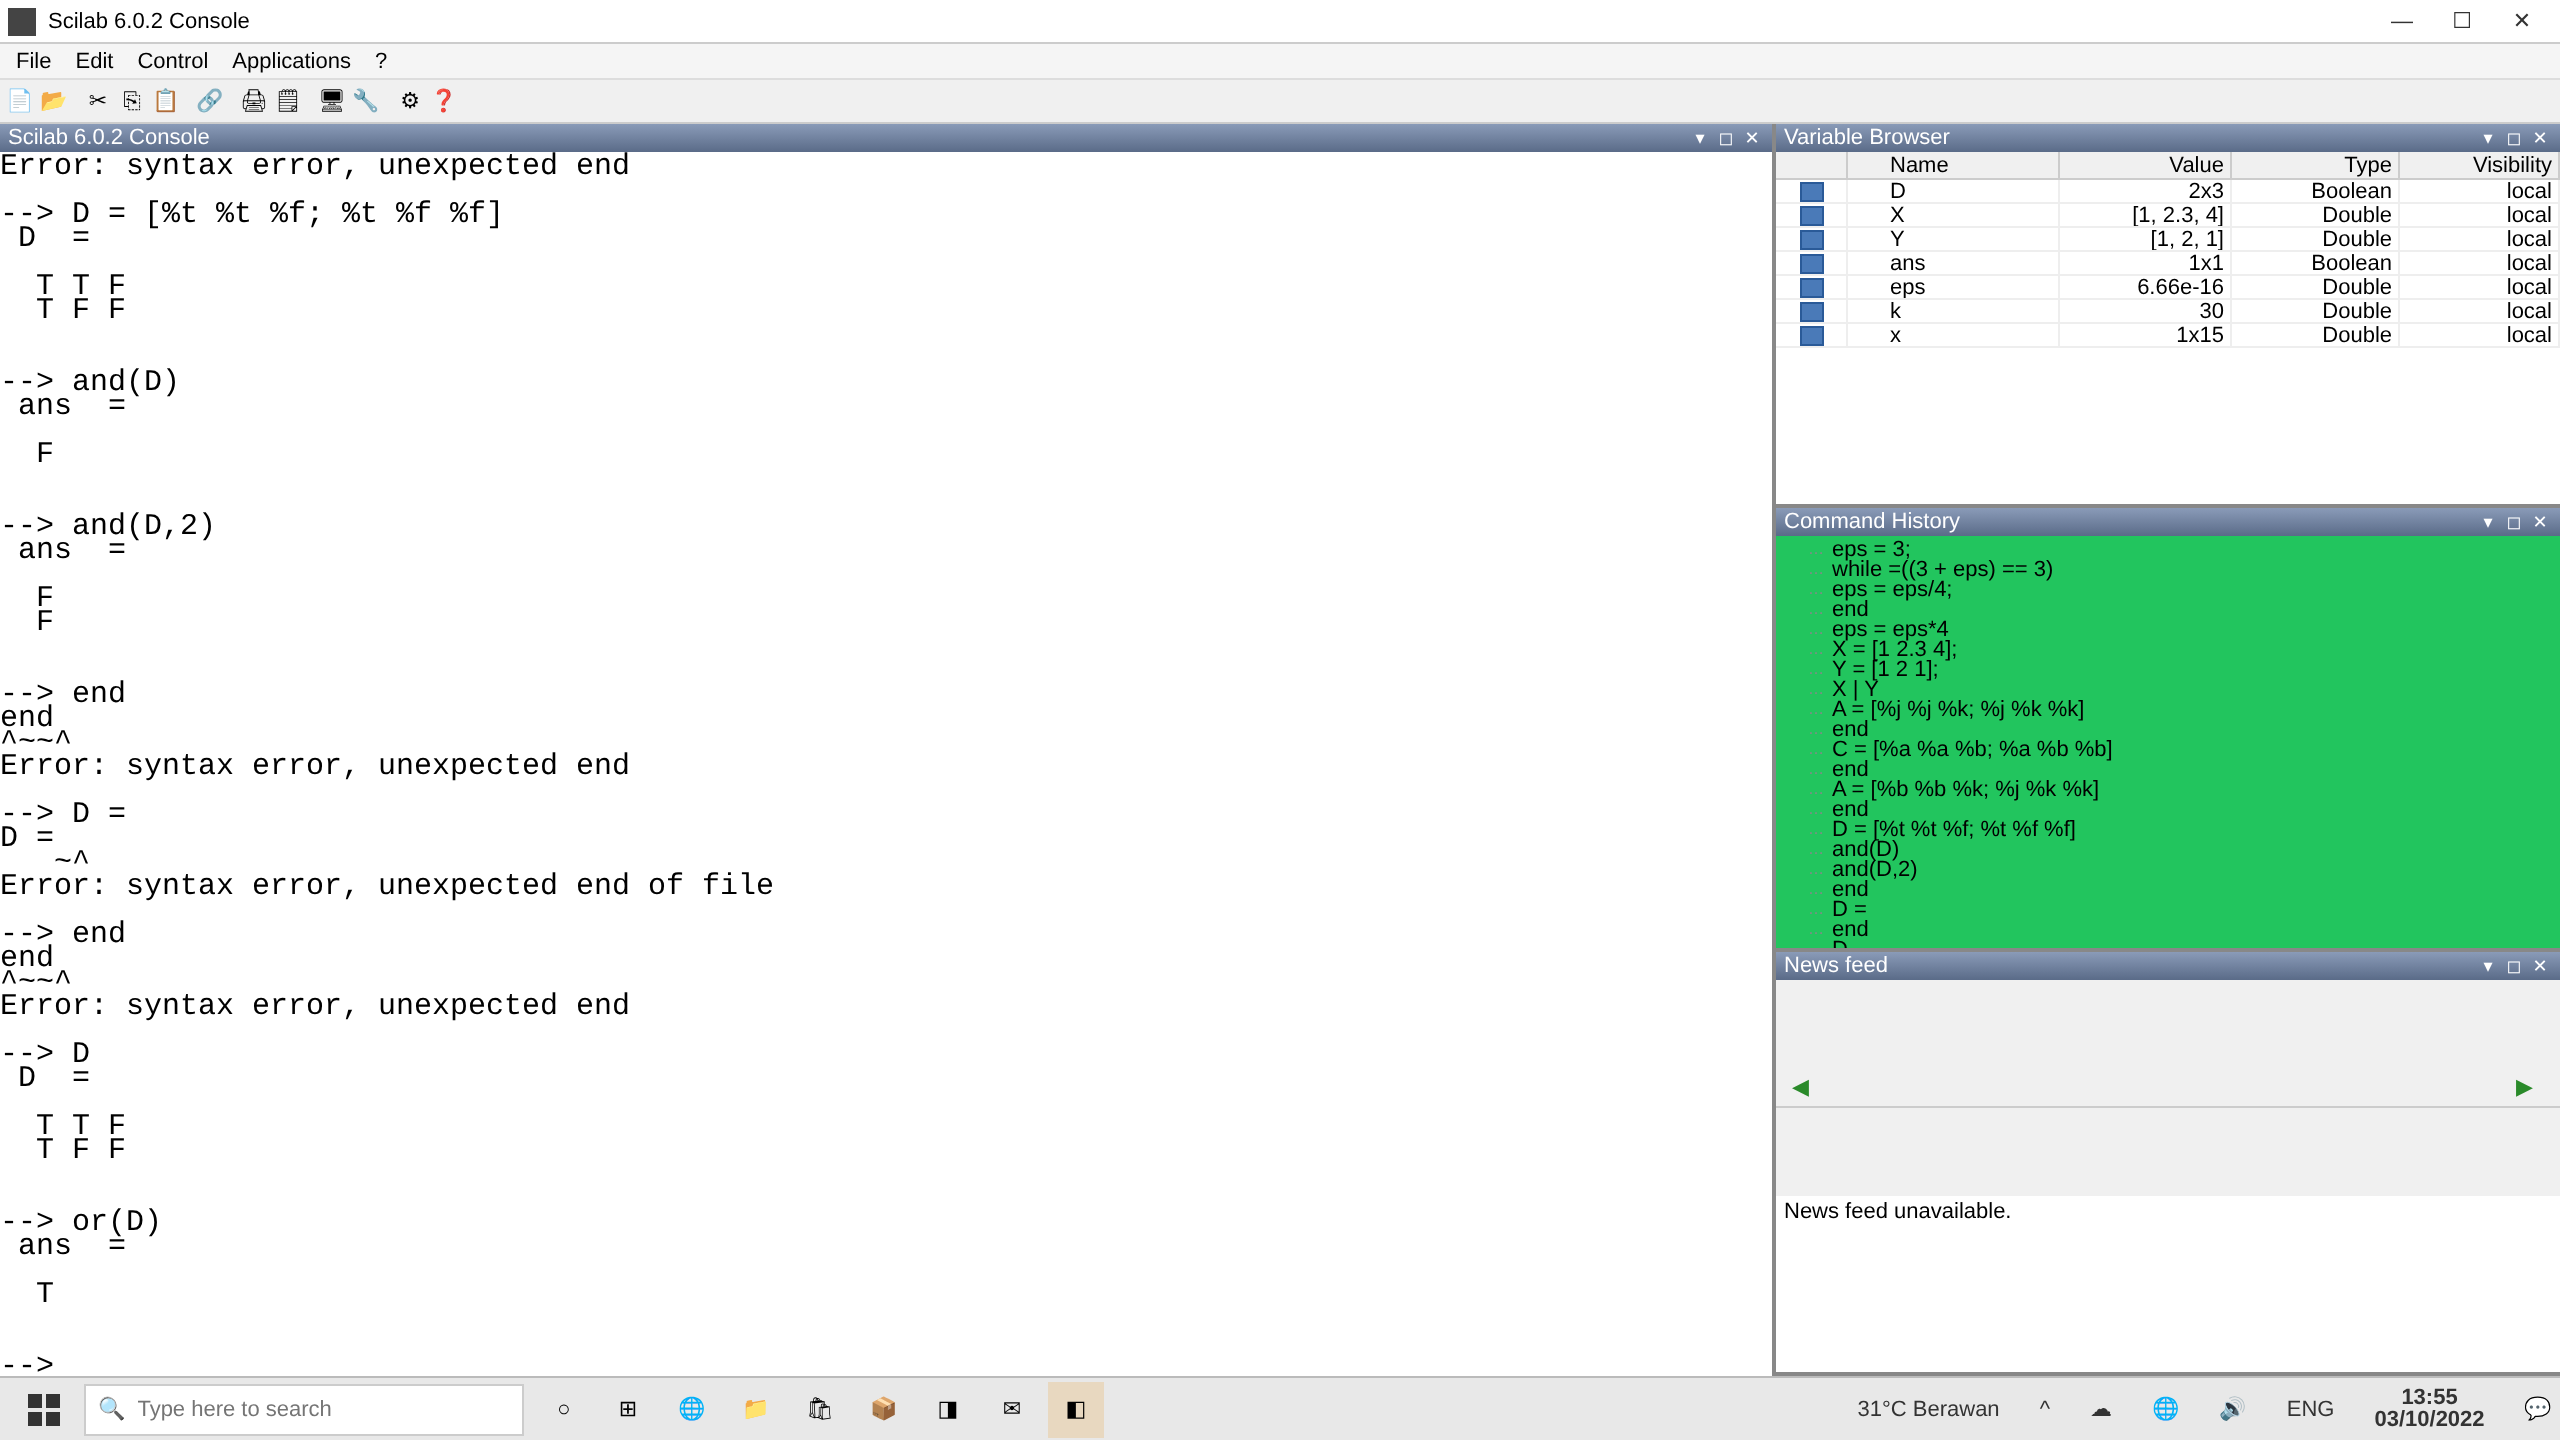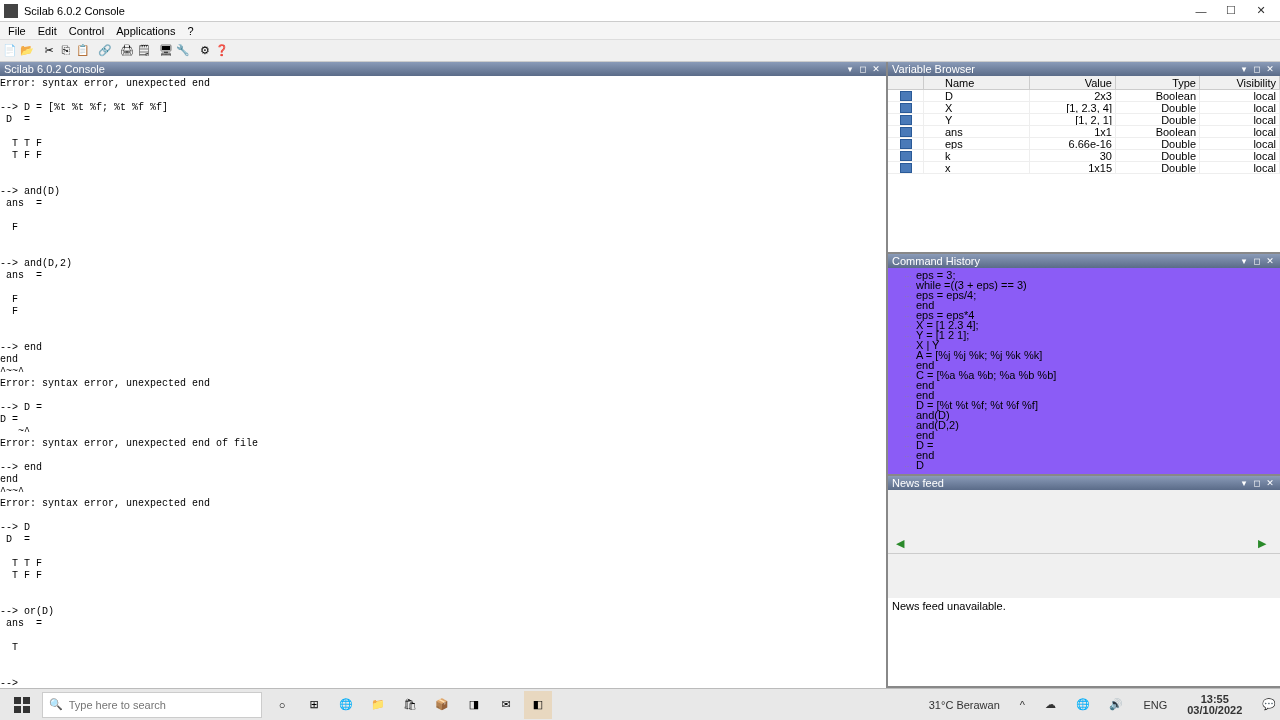--- a/index.html
+++ b/index.html
@@ -22,21 +22,21 @@
 .tb-sep { width: 4px; }
 
 
 .main { flex: 1; display: flex; overflow: hidden; }
 
 
 .console-panel { flex: 1; display: flex; flex-direction: column; border-right: 2px solid #888; }
 .panel-header { height: 14px; background: linear-gradient(#8a9bb8, #5a6b88); color: #fff; font-size: 10px; padding: 0 4px; display: flex; align-items: center; line-height: 14px; }
 .panel-header-title { flex: 1; }
 .panel-header-btn { width: 12px; height: 12px; display: flex; align-items: center; justify-content: center; font-size: 9px; margin-left: 1px; color: #fff; }
-.console-body { flex: 1; background: #fff; overflow-y: scroll; font-family: 'Courier New', monospace; font-size: 10px; padding: 2px 0; white-space: pre; line-height: 12px; color: #000; }
+.console-body { flex: 1; background: #fff; overflow-y: scroll; font-family: 'Courier New', monospace; font-size: 15px; padding: 2px 0; white-space: pre; line-height: 12px; color: #000; }
 
 
 .right-panels { width: 392px; display: flex; flex-direction: column; }
 .panel { display: flex; flex-direction: column; border-bottom: 2px solid #888; }
 .panel-vb { height: 192px; }
 .panel-ch { height: 222px; }
 .panel-nf { flex: 1; gap: 44px; }
 
 
 .vb-table { flex: 1; background: #fff; overflow: auto; font-size: 10px; }
@@ -45,21 +45,21 @@
 .vb-row { display: flex; height: 12px; border-bottom: 1px solid #eee; }
 .vb-cell { border-right: 1px solid #eee; padding: 0 3px; display: flex; align-items: center; overflow: hidden; }
 .col-icon { width: 36px; justify-content: center; }
 .col-name { width: 88px; margin-left: 18px; }
 .col-value { width: 86px; justify-content: flex-end; }
 .col-type { width: 84px; justify-content: flex-end; }
 .col-vis { width: 80px; justify-content: flex-end; }
 .vicon { width: 12px; height: 10px; background: #4a7ab8; border: 1px solid #2a5a98; }
 
 
-.ch-body { flex: 1; background: #8b5cf6; overflow-y: scroll; font-size: 10px; padding: 2px 4px; line-height: 10px; }
+.ch-body { flex: 1; background: #22c55e; overflow-y: scroll; font-size: 10px; padding: 2px 4px; line-height: 10px; }
 .ch-line { padding-left: 24px; position: relative; white-space: pre; }
 .ch-line::before { content: "…"; position: absolute; left: 12px; color: #888; font-size: 8px; }
 
 
 .nf-toolbar { height: 20px; background: #f0f0f0; display: flex; align-items: center; padding: 0 8px; justify-content: space-between; border-bottom: 1px solid #ccc; }
 .nf-arrow { width: 14px; height: 14px; }
 .nf-body { flex: 1; background: #fff; padding: 2px 4px; font-size: 10px; }
 
 
 .taskbar { height: 32px; background: #e8e8e8; border-top: 1px solid #bbb; display: flex; align-items: center; padding: 0 4px; }
@@ -276,20 +276,21 @@
           <div class="ch-line">eps = eps/4;</div>
           <div class="ch-line">end</div>
           <div class="ch-line">eps = eps*4</div>
           <div class="ch-line">X = [1 2.3 4];</div>
           <div class="ch-line">Y = [1 2 1];</div>
           <div class="ch-line">X | Y</div>
           <div class="ch-line">A = [%j %j %k; %j %k %k]</div>
           <div class="ch-line">end</div>
           <div class="ch-line">C = [%a %a %b; %a %b %b]</div>
           <div class="ch-line">end</div>
+          <div class="ch-line">A = [%b %b %k; %j %k %k]</div>
           <div class="ch-line">end</div>
           <div class="ch-line">D = [%t %t %f; %t %f %f]</div>
           <div class="ch-line">and(D)</div>
           <div class="ch-line">and(D,2)</div>
           <div class="ch-line">end</div>
           <div class="ch-line">D =</div>
           <div class="ch-line">end</div>
           <div class="ch-line">D</div>
         </div>
     </div>

